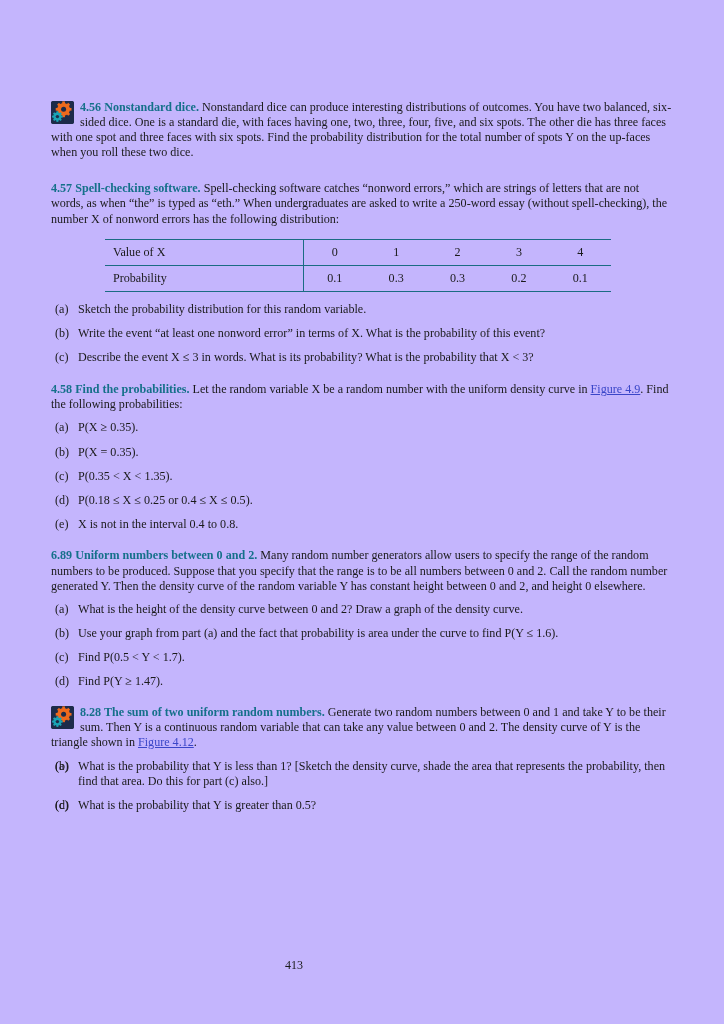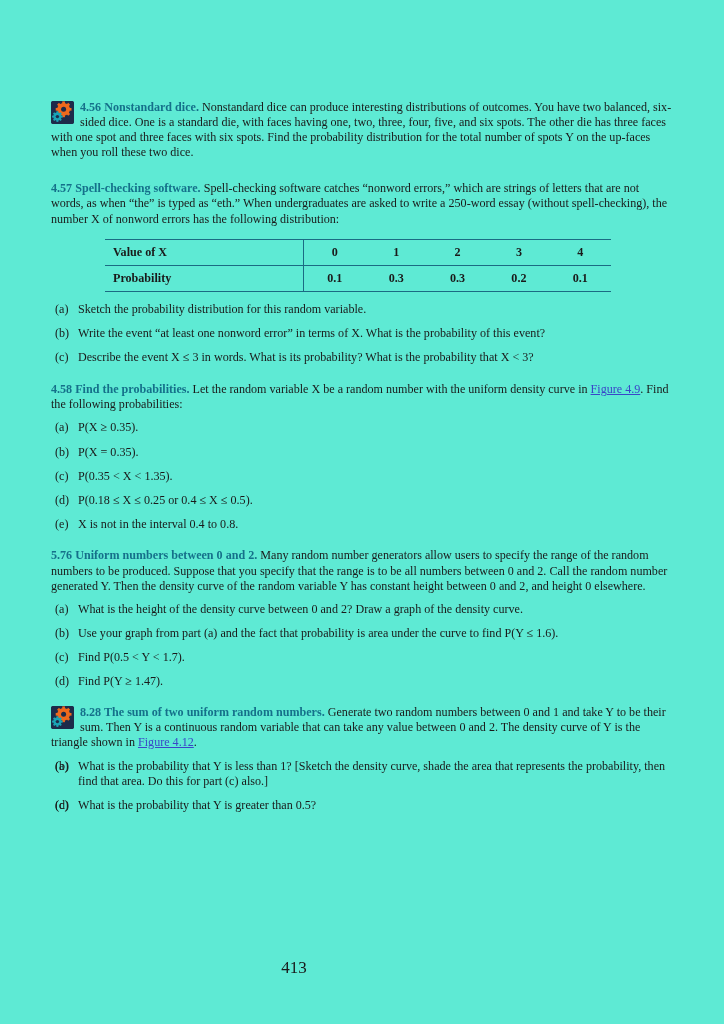--- a/index.html
+++ b/index.html
@@ -13,21 +13,21 @@
     position: relative;
     font-family: "Liberation Serif", "DejaVu Serif", serif;
     color: #1a1a1a;
     overflow: hidden;
   }
   .page {
     position: absolute;
     left: 0; top: 0;
     width: 724px;
     height: 1024px;
-    background: #5eead4;
+    background: #c4b5fd;
   }
   .content {
     position: absolute;
     left: 51px;
     top: 100px;
     width: 622px;
   }
 
   
   .exercise {
@@ -70,21 +70,20 @@
     width: 506px;
   }
   table.dist {
     border-collapse: collapse;
     width: 506px;
     font-size: 12.1px;
   }
   table.dist td {
     padding: 4px 0 4px 0;
     height: 17px;
-    font-weight: bold;
   }
   table.dist tr.r1 td { border-top: 1.1px solid #1b6b83; border-bottom: 1.1px solid #1b6b83; }
   table.dist tr.r2 td { border-bottom: 1.1px solid #1b6b83; }
   table.dist td.label {
     text-align: left;
     padding-left: 8px;
     width: 192px;
     border-right: 1.1px solid #1b6b83;
   }
   table.dist td.num {
@@ -111,21 +110,21 @@
     text-align: left;
   }
 
   
   .folio {
     position: absolute;
     left: 0;
     top: 958px;
     width: 588px;
     text-align: center;
-    font-size: 17px;
+    font-size: 12px;
     color: #1a1a1a;
   }
 </style>
 </head>
 <body>
 
 <div class="page">
   <div class="content">
 
     <div class="exercise has-icon">
@@ -236,21 +235,21 @@
           <span class="tag">(e)</span>
           <span>X is not in the interval 0.4 to 0.8.</span>
         </div>
       </div>
     </div>
 
     <div style="height:5px"></div>
 
     <div class="exercise">
       <div class="ex-body">
-        <span class="ex-head"><span>5.76</span> <span>Uniform numbers between 0 and 2.</span></span>
+        <span class="ex-head"><span>6.89</span> <span>Uniform numbers between 0 and 2.</span></span>
         <span>Many random number generators allow users to specify the range of the random numbers to be produced. Suppose that you specify that the range is to be all numbers between 0 and 2. Call the random number generated Y. Then the density curve of the random variable Y has constant height between 0 and 2, and height 0 elsewhere.</span>
       </div>
 
       <div class="parts">
         <div class="part">
           <span class="tag">(a)</span>
           <span>What is the height of the density curve between 0 and 2? Draw a graph of the density curve.</span>
         </div>
         <div class="part">
           <span class="tag">(b)</span>

